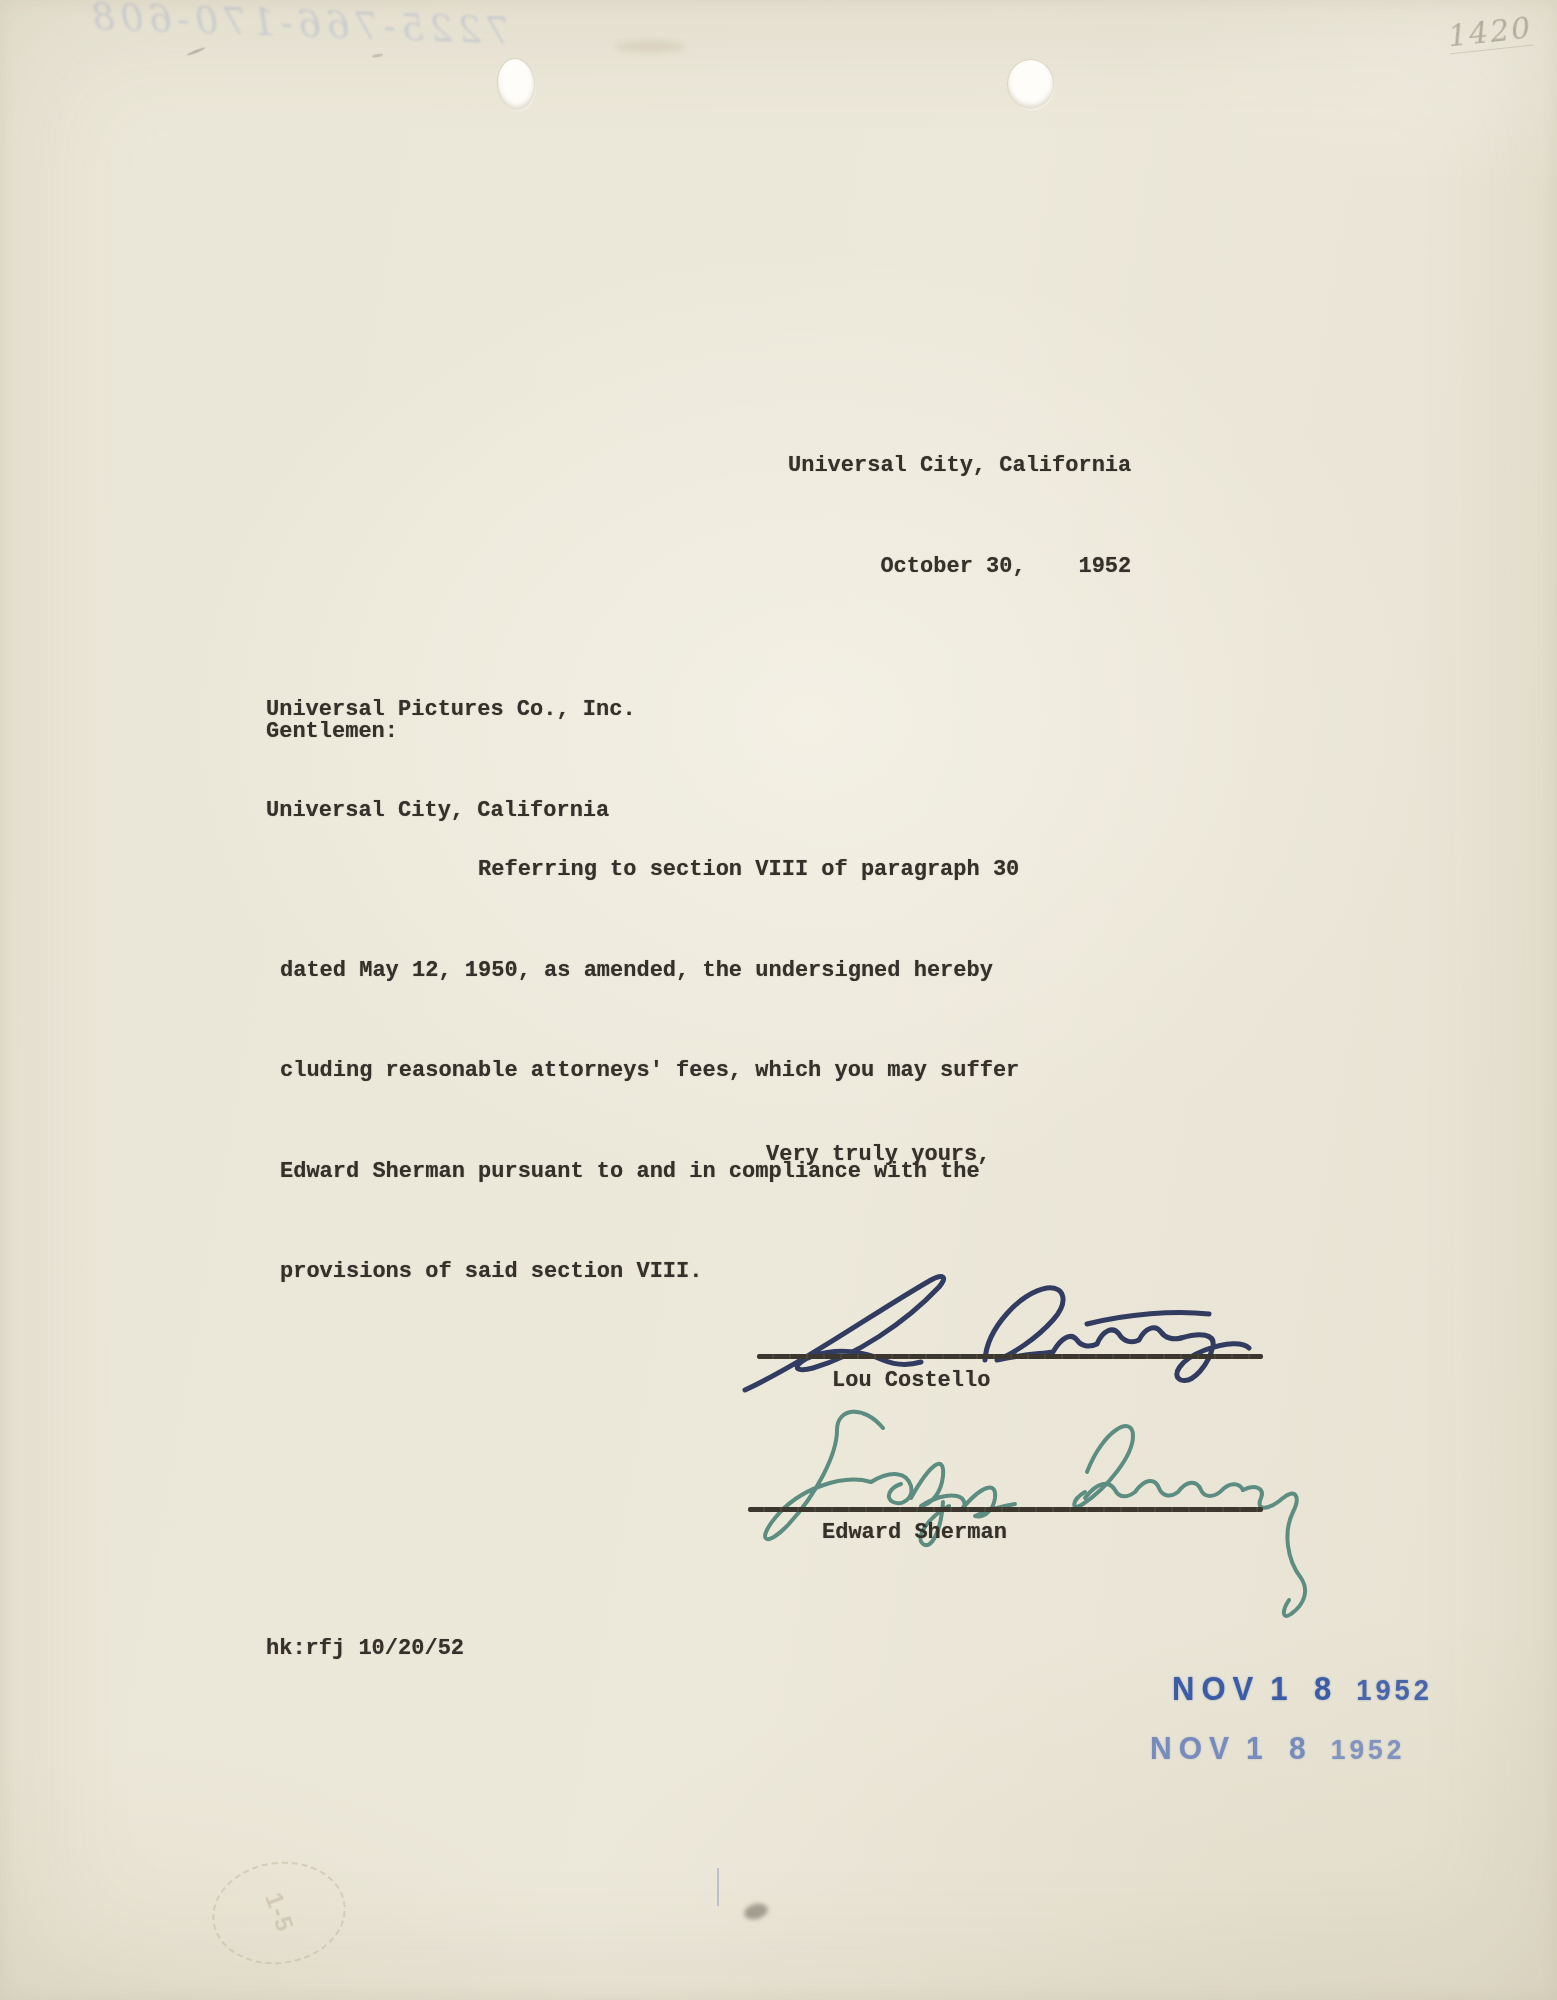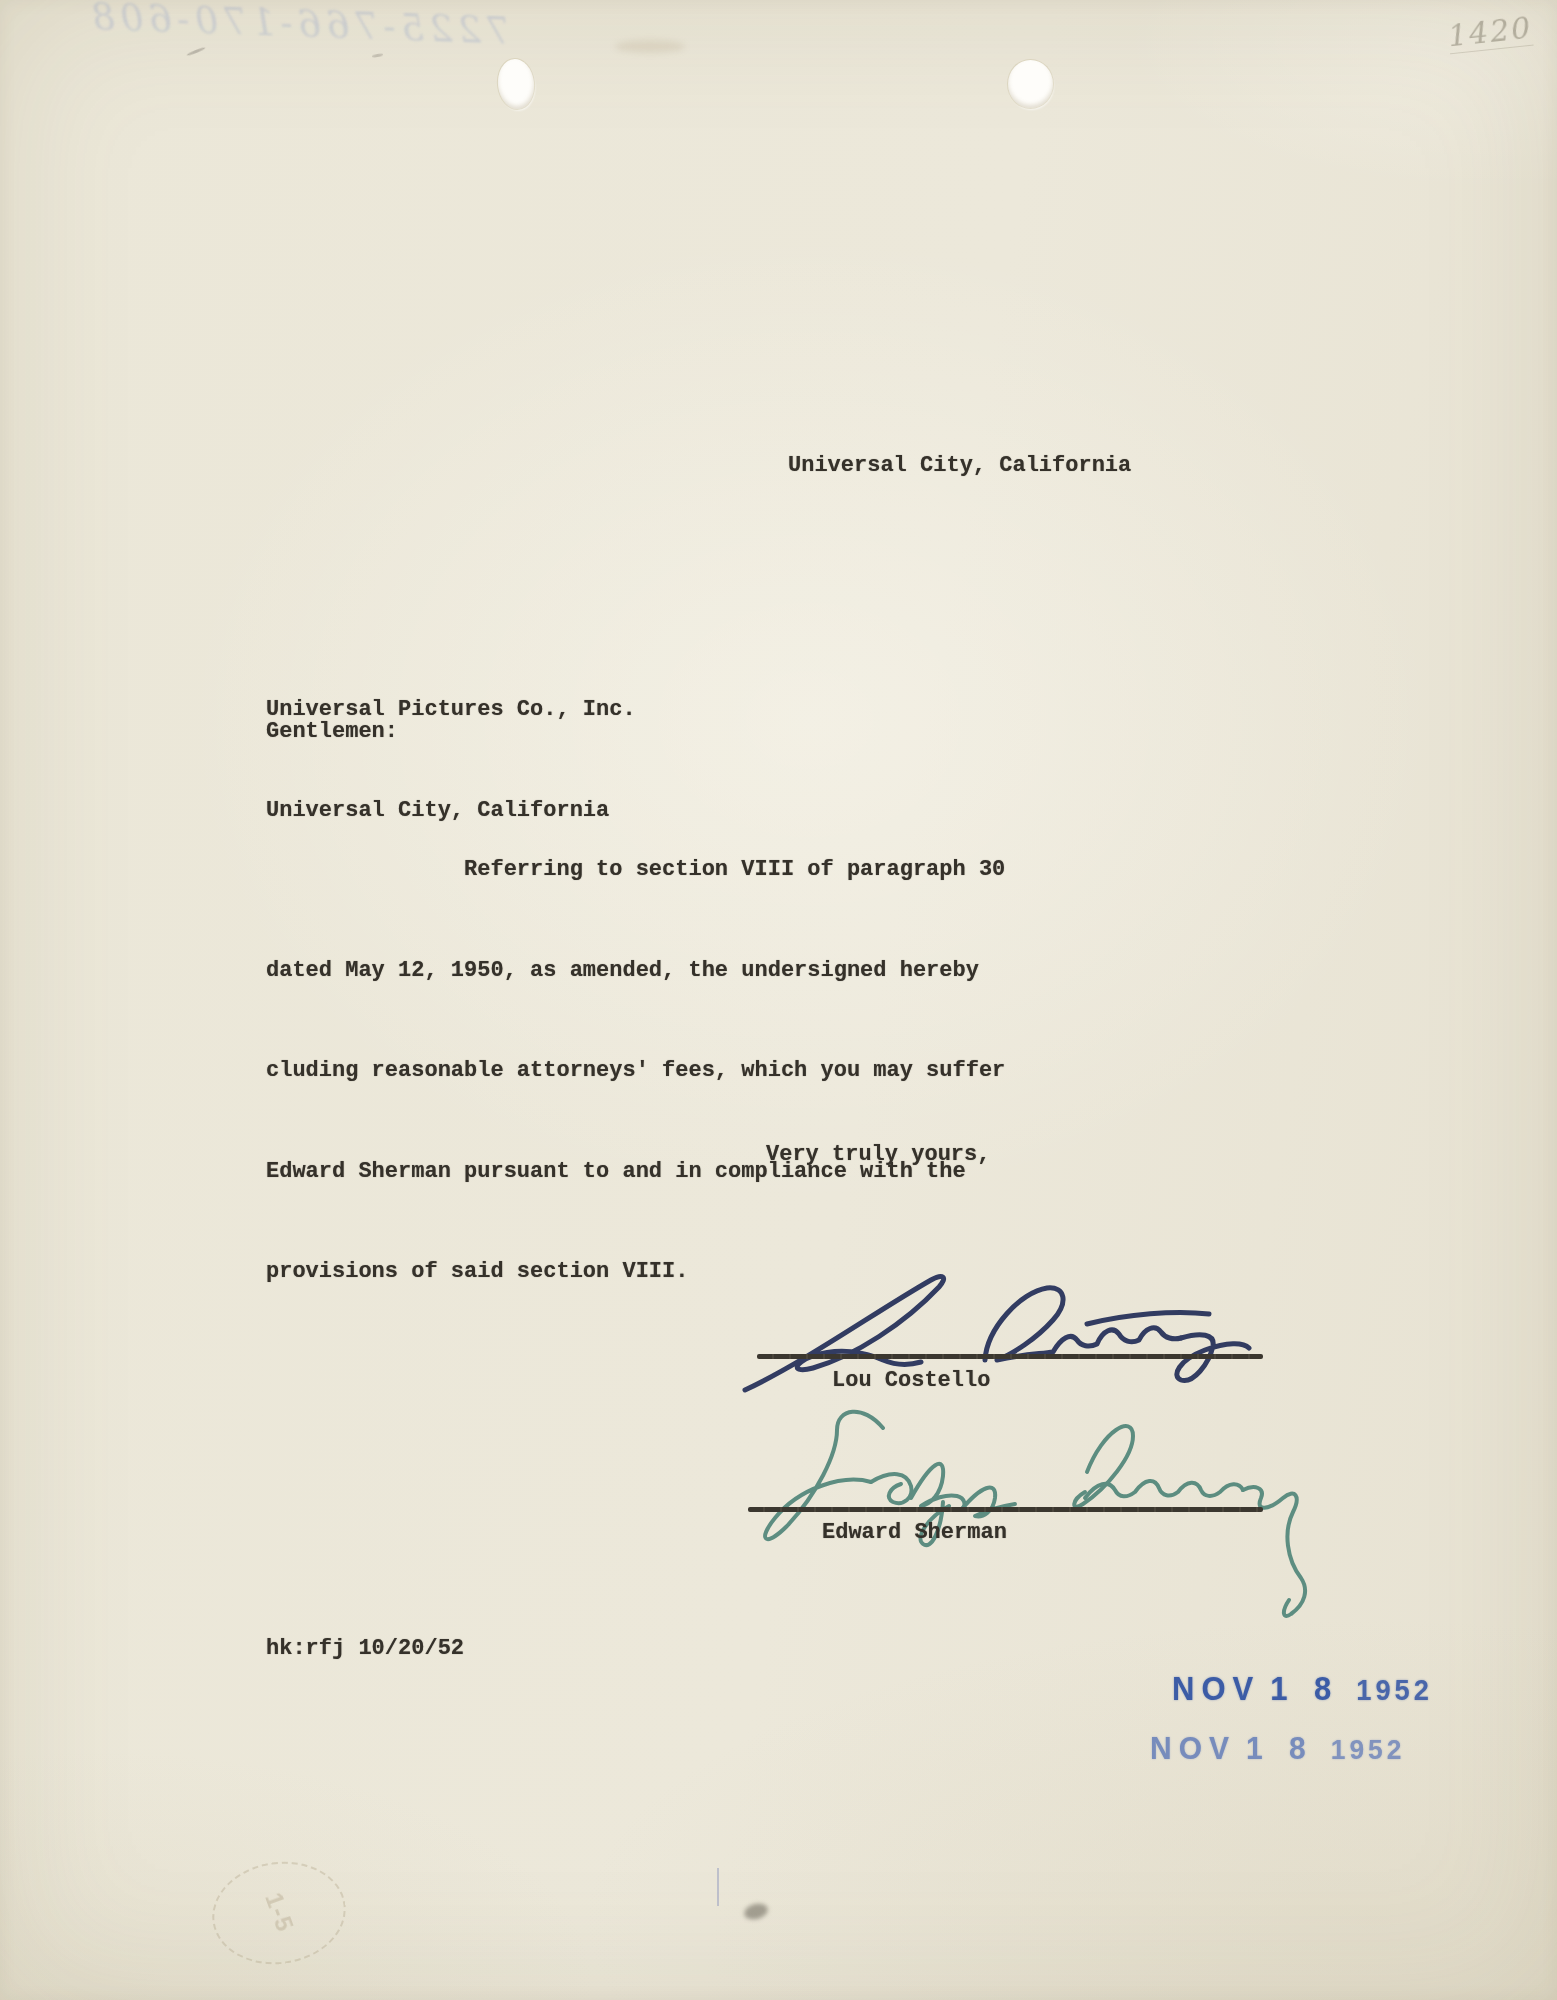--- a/index.html
+++ b/index.html
@@ -69,30 +69,31 @@
 
   <div class="hole hole-left"></div>
   <div class="hole hole-right"></div>
 
   <div class="bleed">7225-766-170-608</div>
 
   <div class="pencil">1420</div>
 
   <div class="typed" style="left:788px;top:382px;">
     <div>Universal City, California</div>
+    <div>       October 30,    1952</div>
   </div>
 
   <div class="typed" style="left:266px;top:626px;">
     <div>Universal Pictures Co., Inc.</div>
     <div>Universal City, California</div>
   </div>
 
   <div class="typed" style="left:266px;top:715px;">Gentlemen:</div>
 
-  <div class="typed" style="left:266px;top:786px;">
+  <div class="typed" style="left:280px;top:786px;">
     <div>               Referring to section VIII of paragraph 30</div>
     <div>dated May 12, 1950, as amended, the undersigned hereby</div>
     <div>cluding reasonable attorneys' fees, which you may suffer</div>
     <div>Edward Sherman pursuant to and in compliance with the</div>
     <div>provisions of said section VIII.</div>
   </div>
 
   <div class="typed" style="left:766px;top:1116px;margin-top:22px;">Very truly yours,</div>
 
   <svg class="sig-svg" style="left:735px;top:1268px;" width="560" height="150" viewBox="0 0 560 150">

